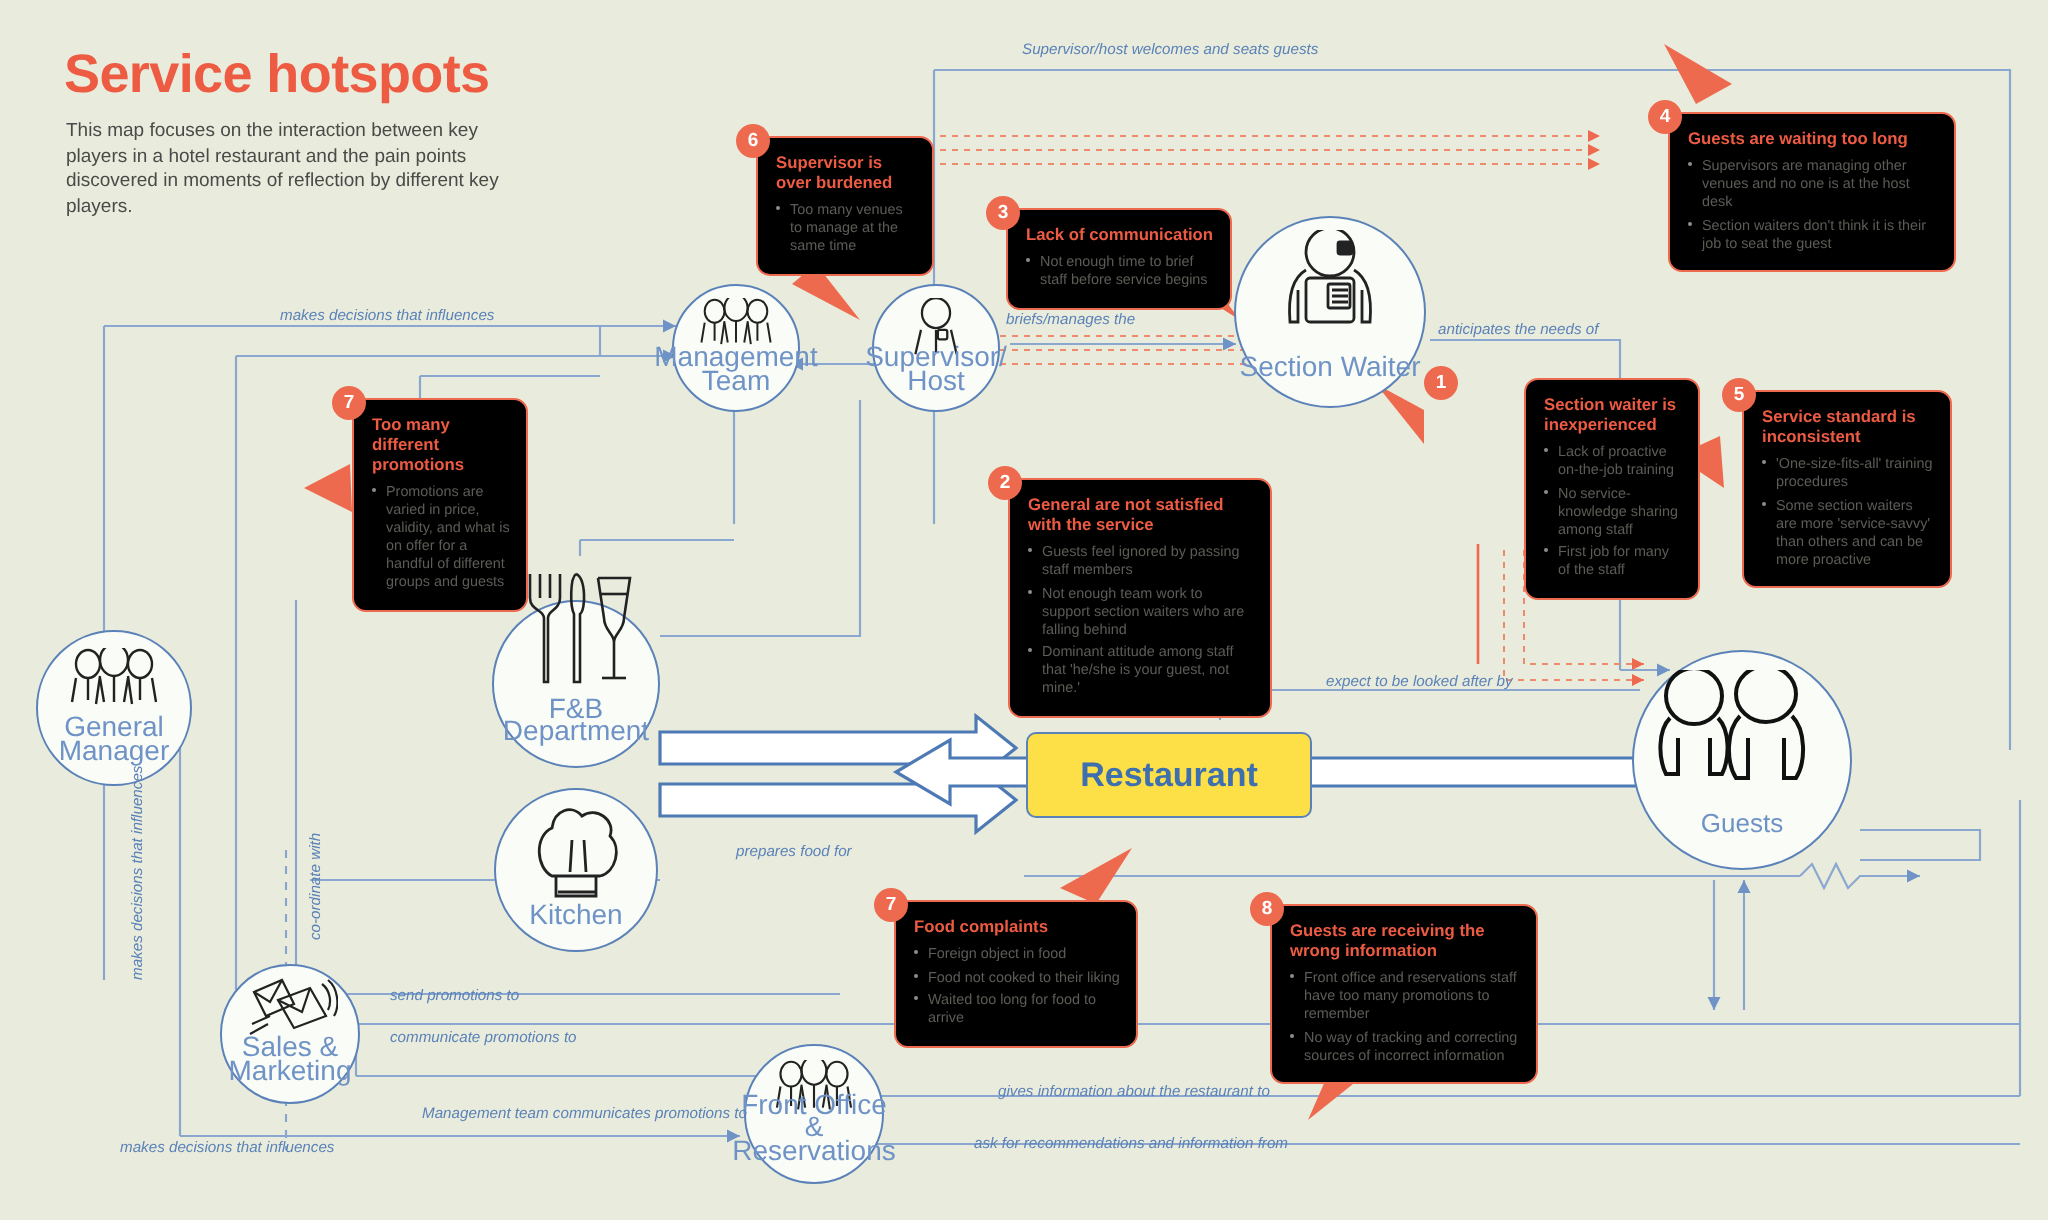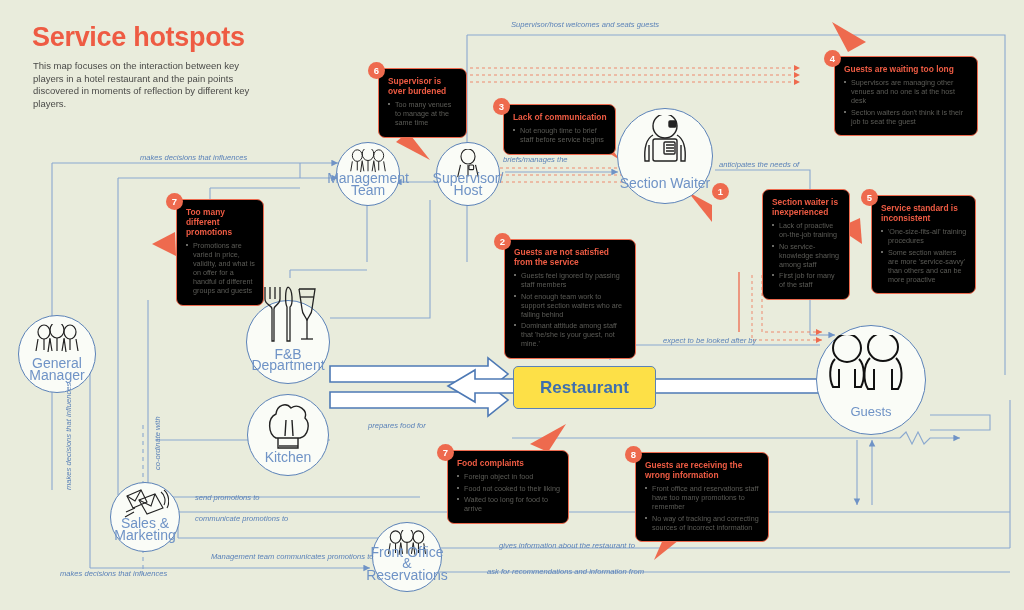--- a/index.html
+++ b/index.html
@@ -419,21 +419,21 @@
   <div class="badge" style="left:166px;top:193px;">7</div>
   <div class="card" style="left:176px;top:199px;width:88px;">
     <div class="ctitle">Too many different promotions</div>
     <ul>
       <li>Promotions are varied in price, validity, and what is on offer for a handful of different groups and guests</li>
     </ul>
   </div>
 
   <div class="badge" style="left:494px;top:233px;">2</div>
   <div class="card" style="left:504px;top:239px;width:132px;">
-    <div class="ctitle">Guests are not satisfied from the service</div>
+    <div class="ctitle">General are not satisfied with the service</div>
     <ul>
       <li>Guests feel ignored by passing staff members</li>
       <li>Not enough team work to support section waiters who are falling behind</li>
       <li>Dominant attitude among staff that 'he/she is your guest, not mine.'</li>
     </ul>
   </div>
 
   <div class="badge" style="left:437px;top:444px;">7</div>
   <div class="card" style="left:447px;top:450px;width:122px;">
     <div class="ctitle">Food complaints</div>

